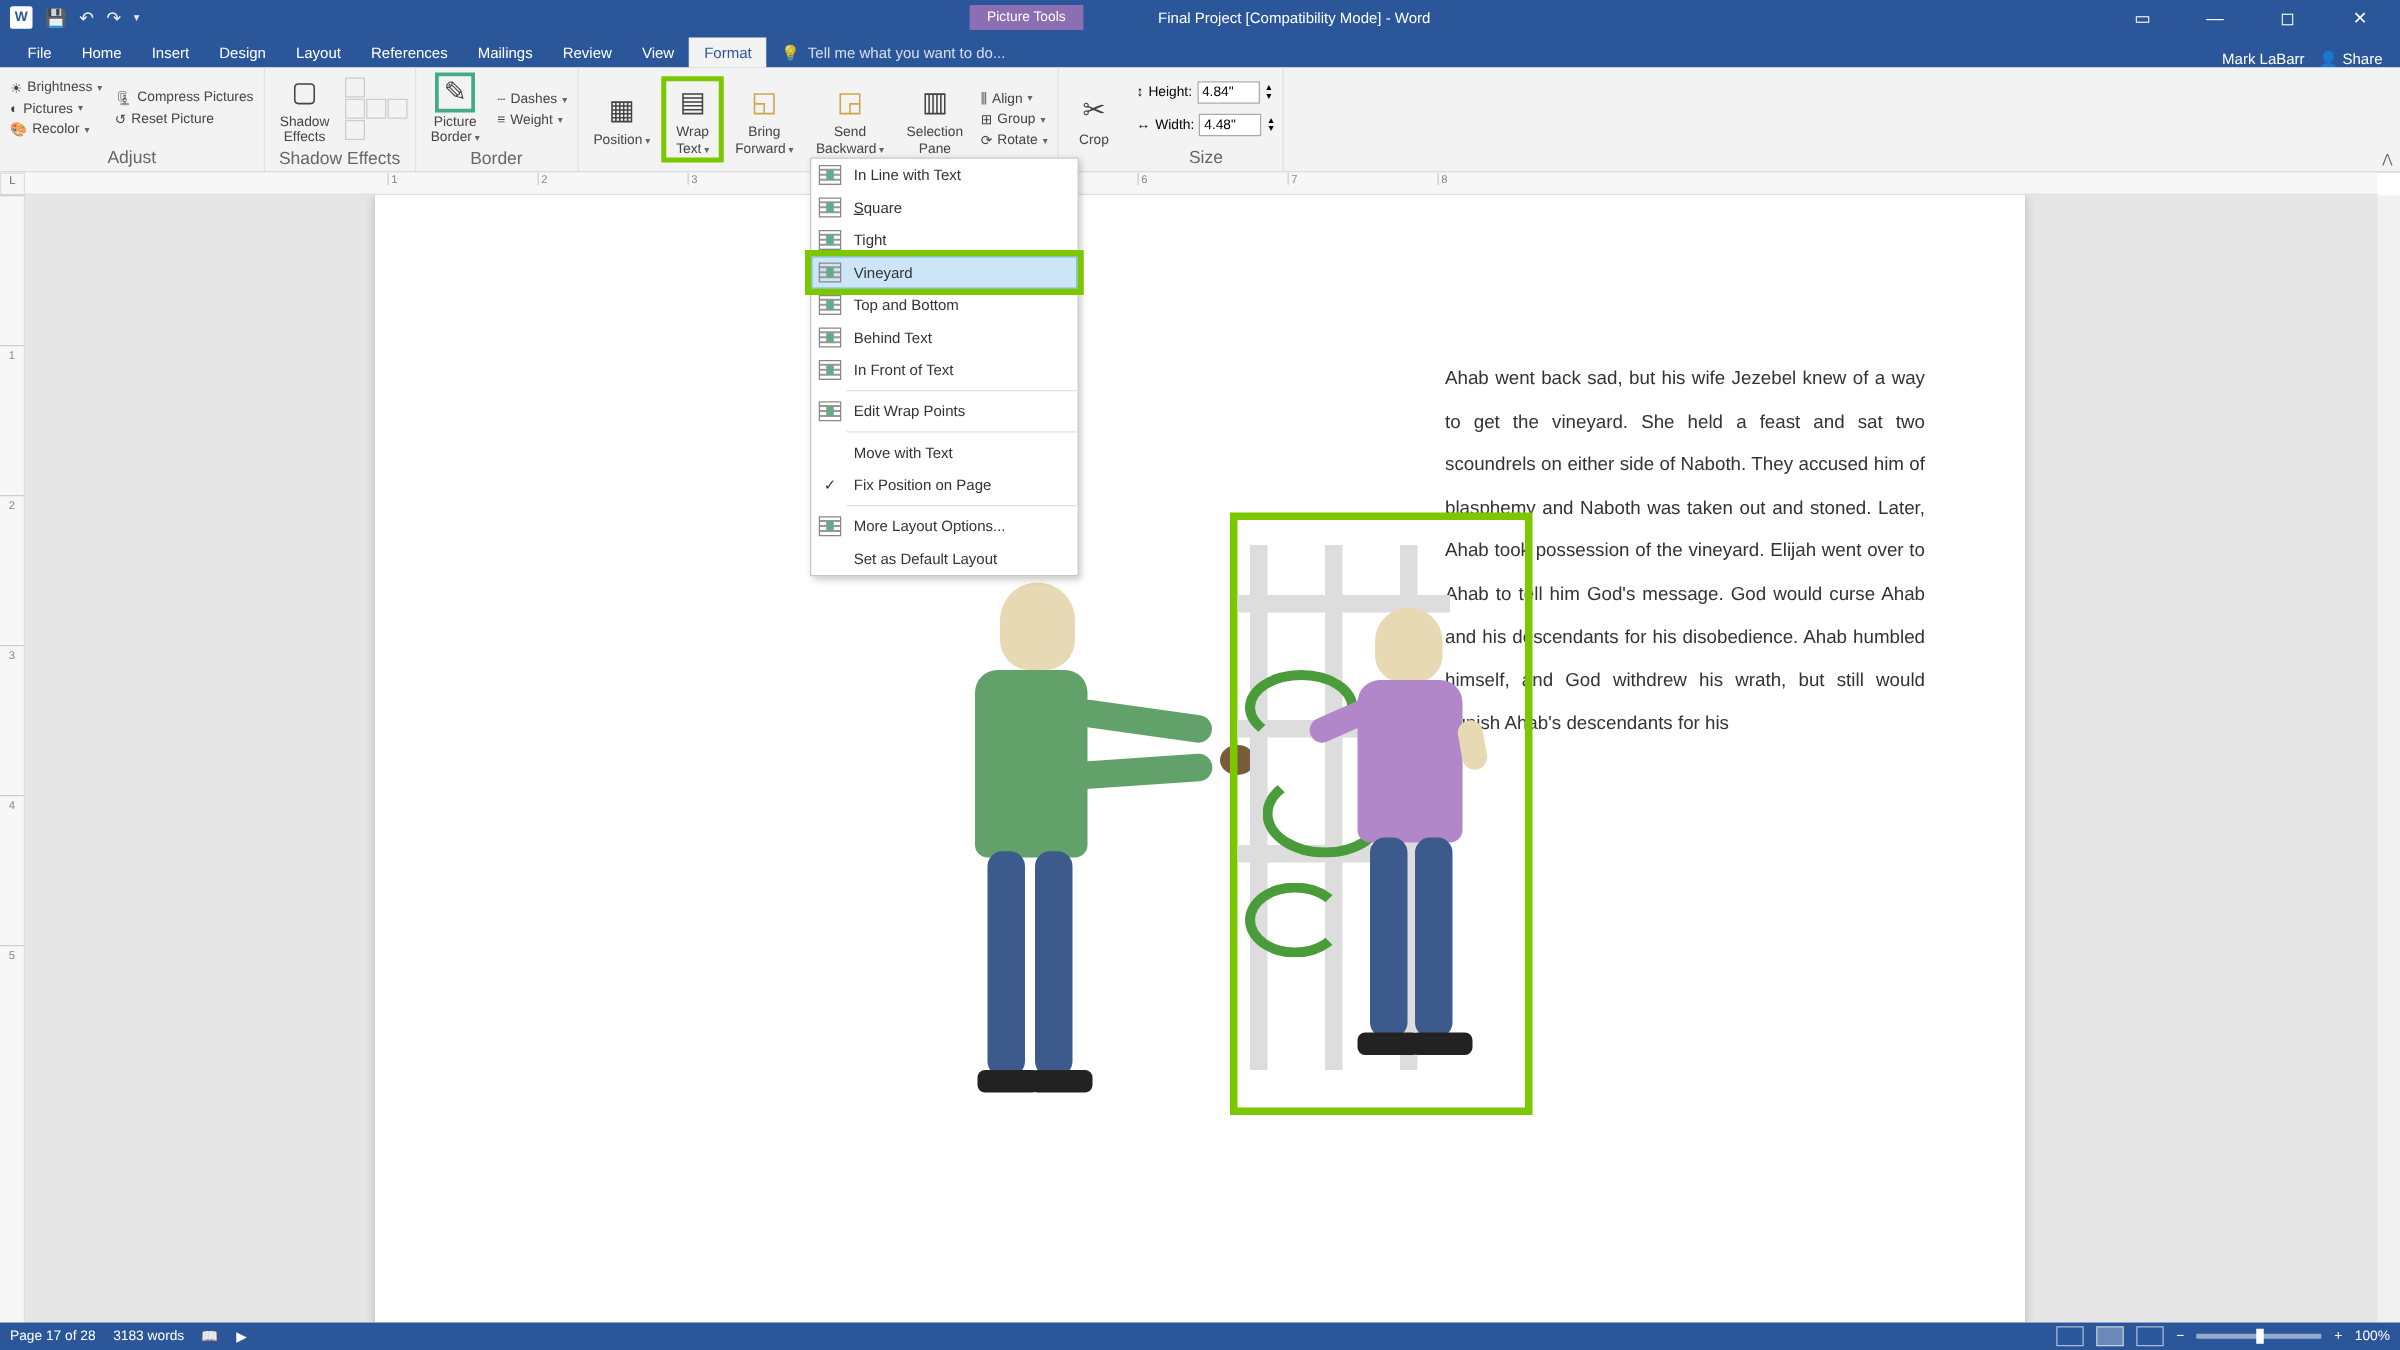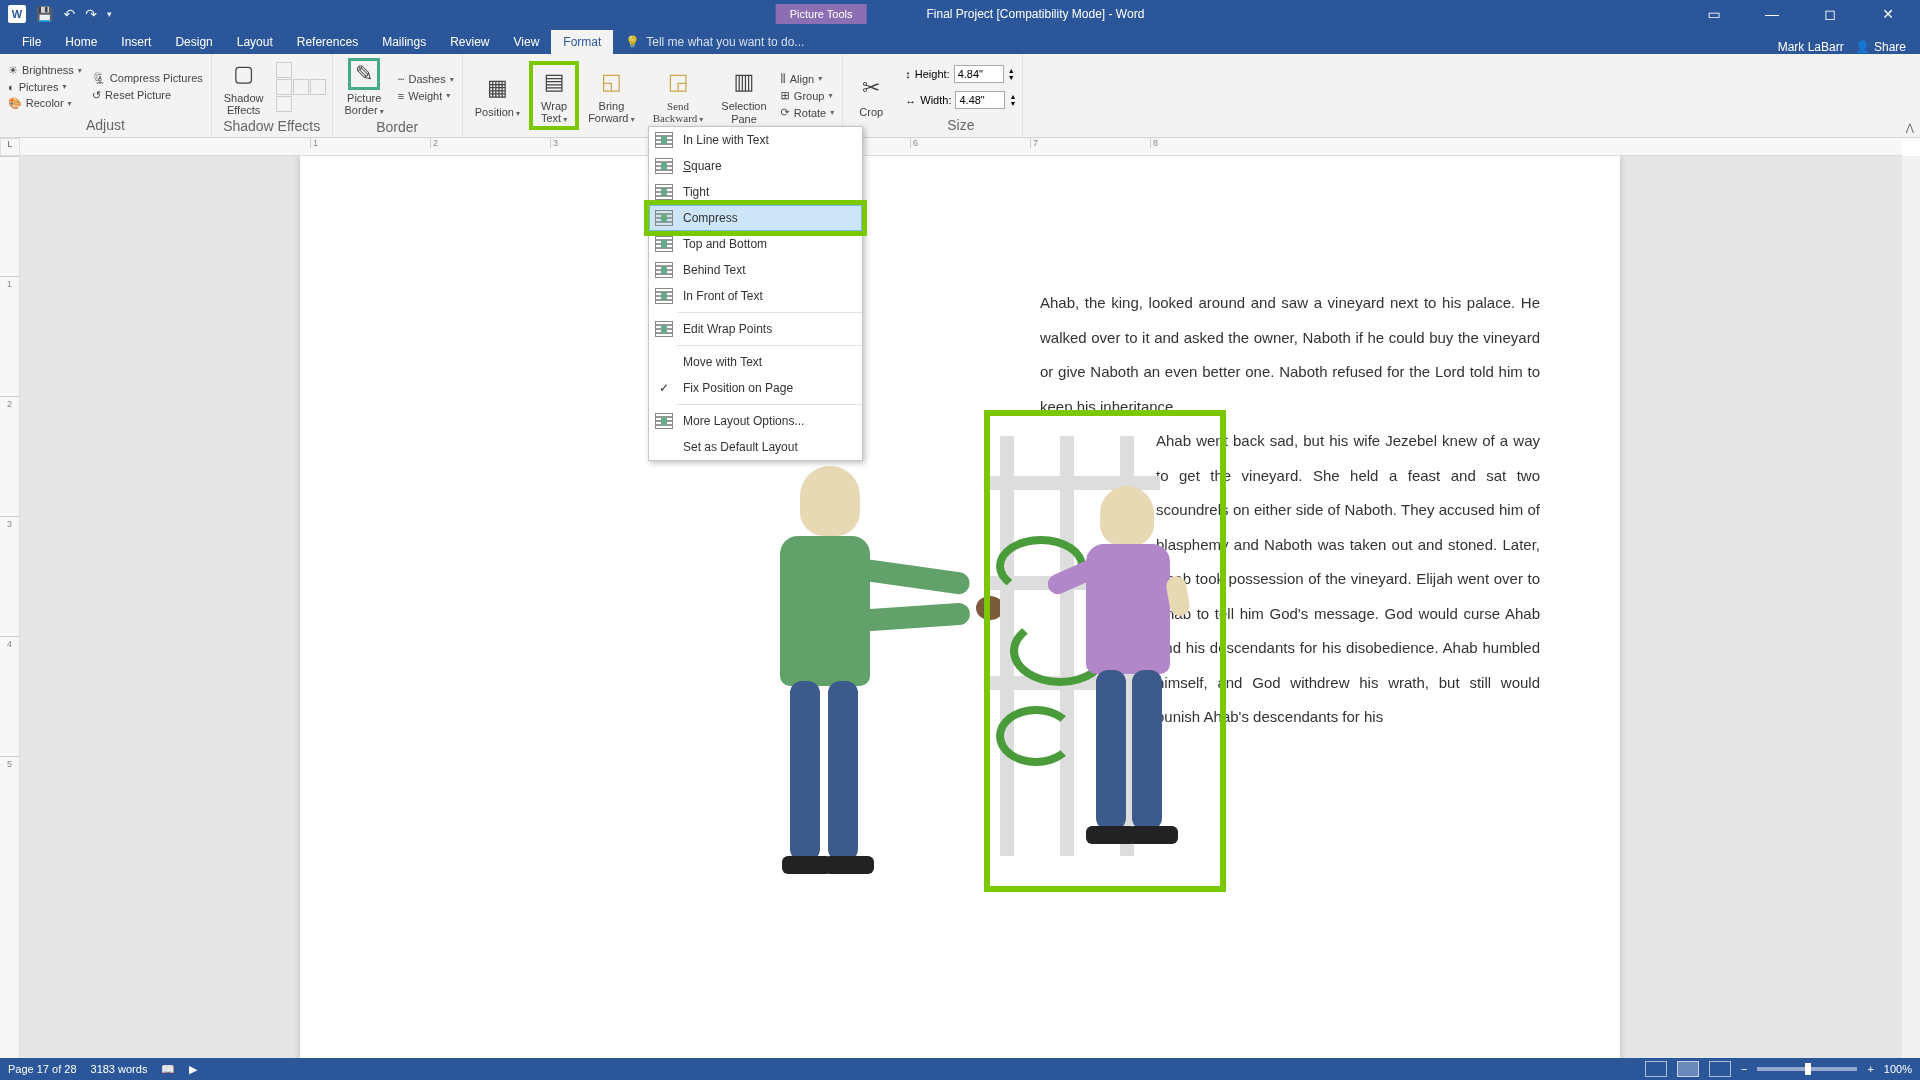--- a/index.html
+++ b/index.html
@@ -219,21 +219,21 @@
           <span class="caret" style="white-space:pre;">Wrap
 Text</span>
         </div>
       <div class="vbtn">
           <span class="ic" style="color:#caa94e;">◱</span>
           <span class="caret" style="white-space:pre;">Bring
 Forward</span>
         </div>
       <div class="vbtn">
           <span class="ic" style="color:#caa94e;">◲</span>
-          <span class="caret" style="white-space:pre;font-family:Liberation Serif, serif;">Send
+          <span class="caret" style="white-space:pre;">Send
 Backward</span>
         </div>
       <div class="vbtn">
           <span class="ic">▥</span>
           <span style="white-space:pre;">Selection
 Pane</span>
         </div>
       <div class="stack">
         <div class="hbtn caret">
             <span>⫼</span>
@@ -308,21 +308,20 @@
   <div class="vruler-tick">2</div>
   <div class="vruler-tick">3</div>
   <div class="vruler-tick">4</div>
   <div class="vruler-tick">5</div>
 </div>
 
 <div class="docarea">
   <div class="page">
 
     <div class="doc-body">
-      <span>Ahab, the king, looked around and saw a vineyard next to his palace. He walked over to it and asked the owner, Naboth if he could buy the vineyard or give Naboth an even better one. Naboth refused for the Lord told him to keep his inheritance.</span>
       <div class="indent-wrap">
         <span>Ahab went back sad, but his wife Jezebel knew of a way to get the vineyard. She held a feast and sat two scoundrels on either side of Naboth. They accused him of blasphemy and Naboth was taken out and stoned. Later, Ahab took possession of the vineyard. Elijah went over to Ahab to tell him God's message. God would curse Ahab and his descendants for his disobedience. Ahab humbled himself, and God withdrew his wrath, but still would punish Ahab's descendants for his</span>
       </div>
     </div>
 
     <div class="figure-left">
       <div class="mannequin">
         <div class="m-head" style="left:140px; top:10px;"></div>
         <div class="m-torso" style="left:120px; top:80px; background:#62a26a;"></div>
         <div class="m-arm" style="left:200px; top:110px; background:#62a26a; transform:rotate(8deg);"></div>
@@ -369,21 +368,21 @@
   <div class="dropdown-item">
       <span class="dd-icon"></span>
       <span><span class="u">S</span>quare</span>
     </div>
   <div class="dropdown-item">
       <span class="dd-icon"></span>
       <span>Tight</span>
     </div>
   <div class="dropdown-item hover dd-hl-through">
       <span class="dd-icon"></span>
-      <span>Compress</span>
+      <span>Vineyard</span>
     </div>
   <div class="dropdown-item">
       <span class="dd-icon"></span>
       <span>Top and Bottom</span>
     </div>
   <div class="dropdown-item">
       <span class="dd-icon"></span>
       <span>Behind Text</span>
     </div>
   <div class="dropdown-item">

